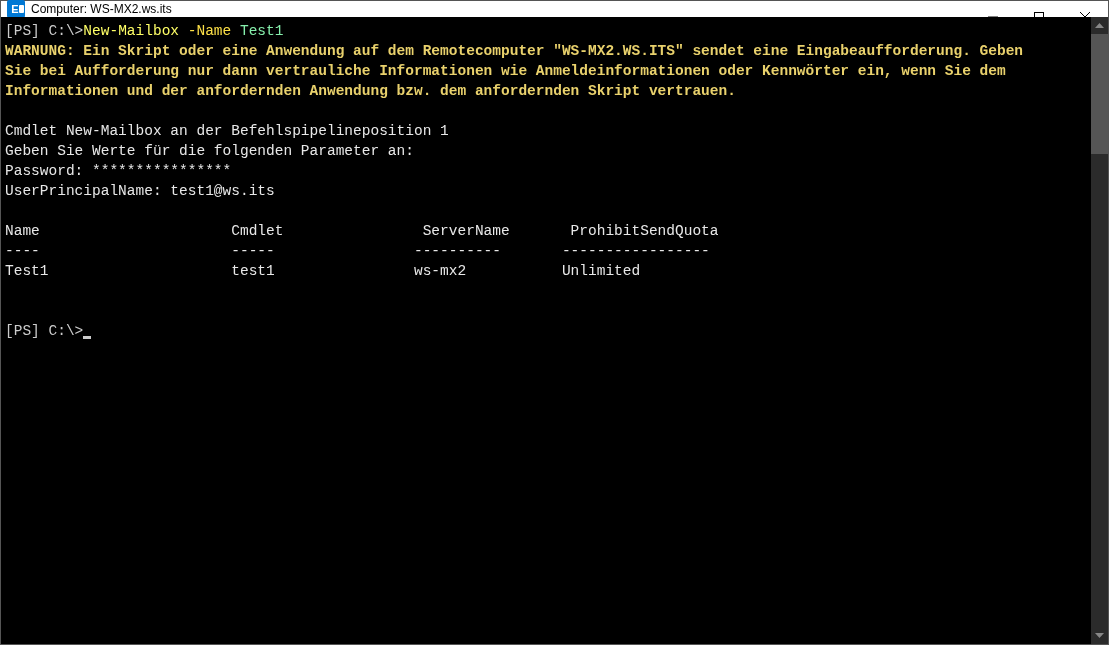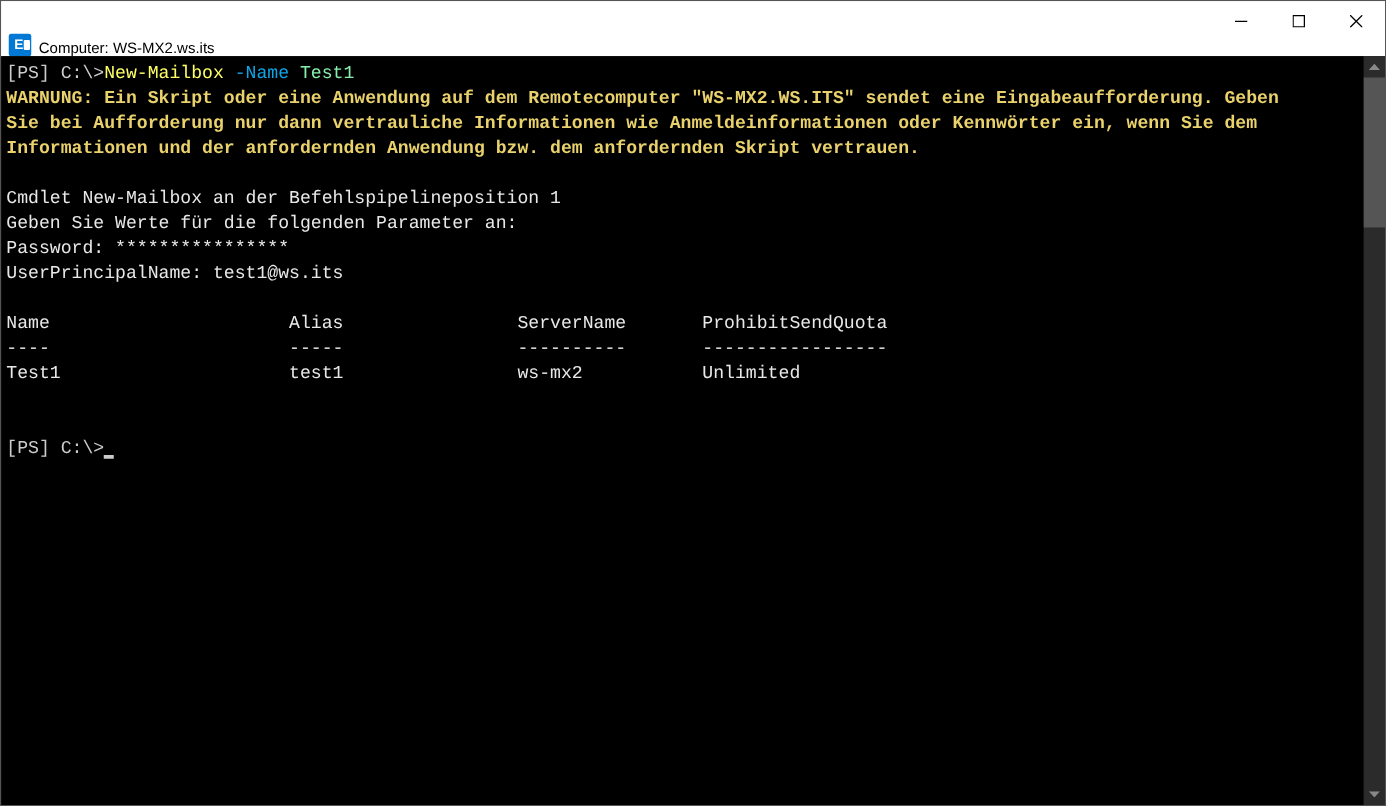--- a/index.html
+++ b/index.html
@@ -16,24 +16,24 @@
     }
     .window {
       width: 1109px;
       height: 645px;
       background: #ffffff;
       border: 1px solid #555;
       display: flex;
       flex-direction: column;
     }
     .titlebar {
-      height: 44px;
+      height: 16px;
       background: #ffffff;
       display: flex;
-      align-items: flex-end;
+      align-items: center;
       padding-left: 6px;
       position: relative;
       flex-shrink: 0;
     }
     .app-icon {
       width: 18px;
       height: 18px;
       background: #0078d4;
       border-radius: 2px;
       display: flex;
@@ -127,21 +127,21 @@
     }
     .scroll-thumb {
       position: absolute;
       top: 0;
       width: 100%;
       height: 120px;
       background: #555;
     }
     .c-prompt { color: #cccccc; }
     .c-cmd { color: #ffff66; text-align: right; }
-    .c-param { color: #0ea5e9; }
+    .c-param { color: #fde047; }
     .c-arg { color: #86efac; }
     .c-warn { color: #e9d16c; font-weight: bold; }
     .c-white { color: #e8e8e8; }
     .cursor {
       display: inline-block;
       width: 8px;
       height: 3px;
       background: #cccccc;
       vertical-align: bottom;
       margin-bottom: 2px;
@@ -178,21 +178,21 @@
     <div class="terminal"><span class="c-prompt">[PS] C:\&gt;</span><span class="c-cmd">New-Mailbox</span><span class="c-param"> -Name</span><span class="c-arg"> Test1</span>
 <span class="c-warn">WARNUNG: Ein Skript oder eine Anwendung auf dem Remotecomputer "WS-MX2.WS.ITS" sendet eine Eingabeaufforderung. Geben </span>
 <span class="c-warn">Sie bei Aufforderung nur dann vertrauliche Informationen wie Anmeldeinformationen oder Kennwörter ein, wenn Sie dem </span>
 <span class="c-warn">Informationen und der anfordernden Anwendung bzw. dem anfordernden Skript vertrauen.</span>
 <span></span>
 <span class="c-white">Cmdlet New-Mailbox an der Befehlspipelineposition 1</span>
 <span class="c-white">Geben Sie Werte für die folgenden Parameter an:</span>
 <span class="c-white">Password: ****************</span>
 <span class="c-white">UserPrincipalName: test1@ws.its</span>
 <span></span>
-<span class="c-white">Name                      Alias                ServerName       ProhibitSendQuota</span>
+<span class="c-white">Name                      Cmdlet                ServerName       ProhibitSendQuota</span>
 <span class="c-white">----                      -----                ----------       -----------------</span>
 <span class="c-white">Test1                     test1                ws-mx2           Unlimited</span>
 <span></span>
 <span></span>
 <span class="c-prompt">[PS] C:\&gt;</span><span class="cursor"></span></div>
 
     <div class="scrollbar">
       <div class="scroll-arrow">
         <svg width="9" height="5" viewBox="0 0 9 5">
             <path d="M0,5 L4.5,0 L9,5 Z" fill="#888"></path>

